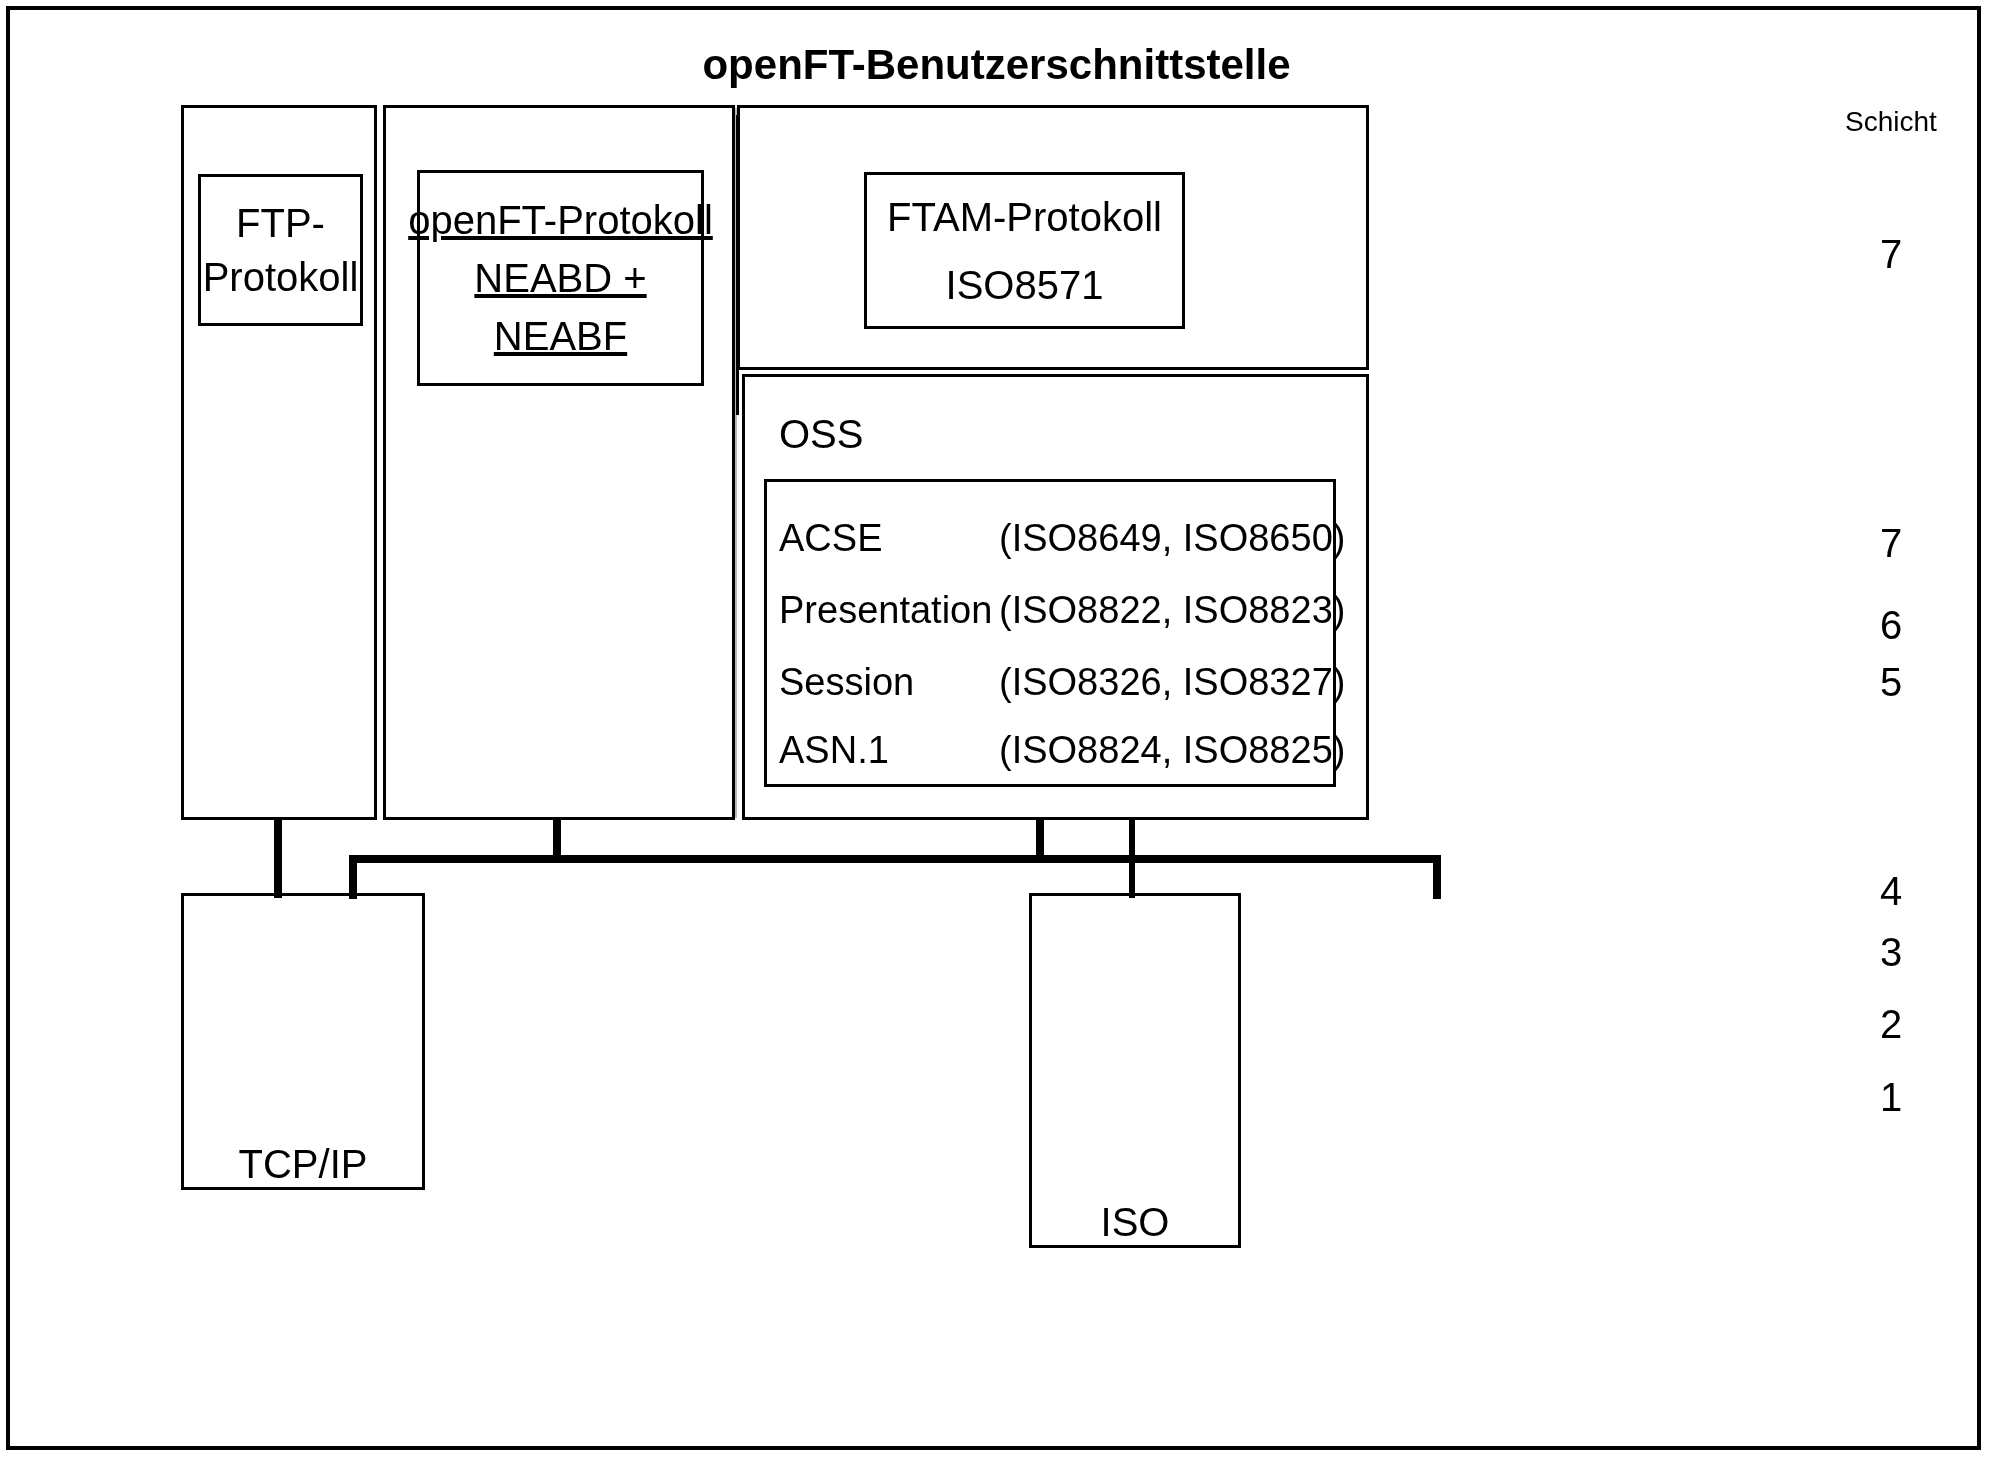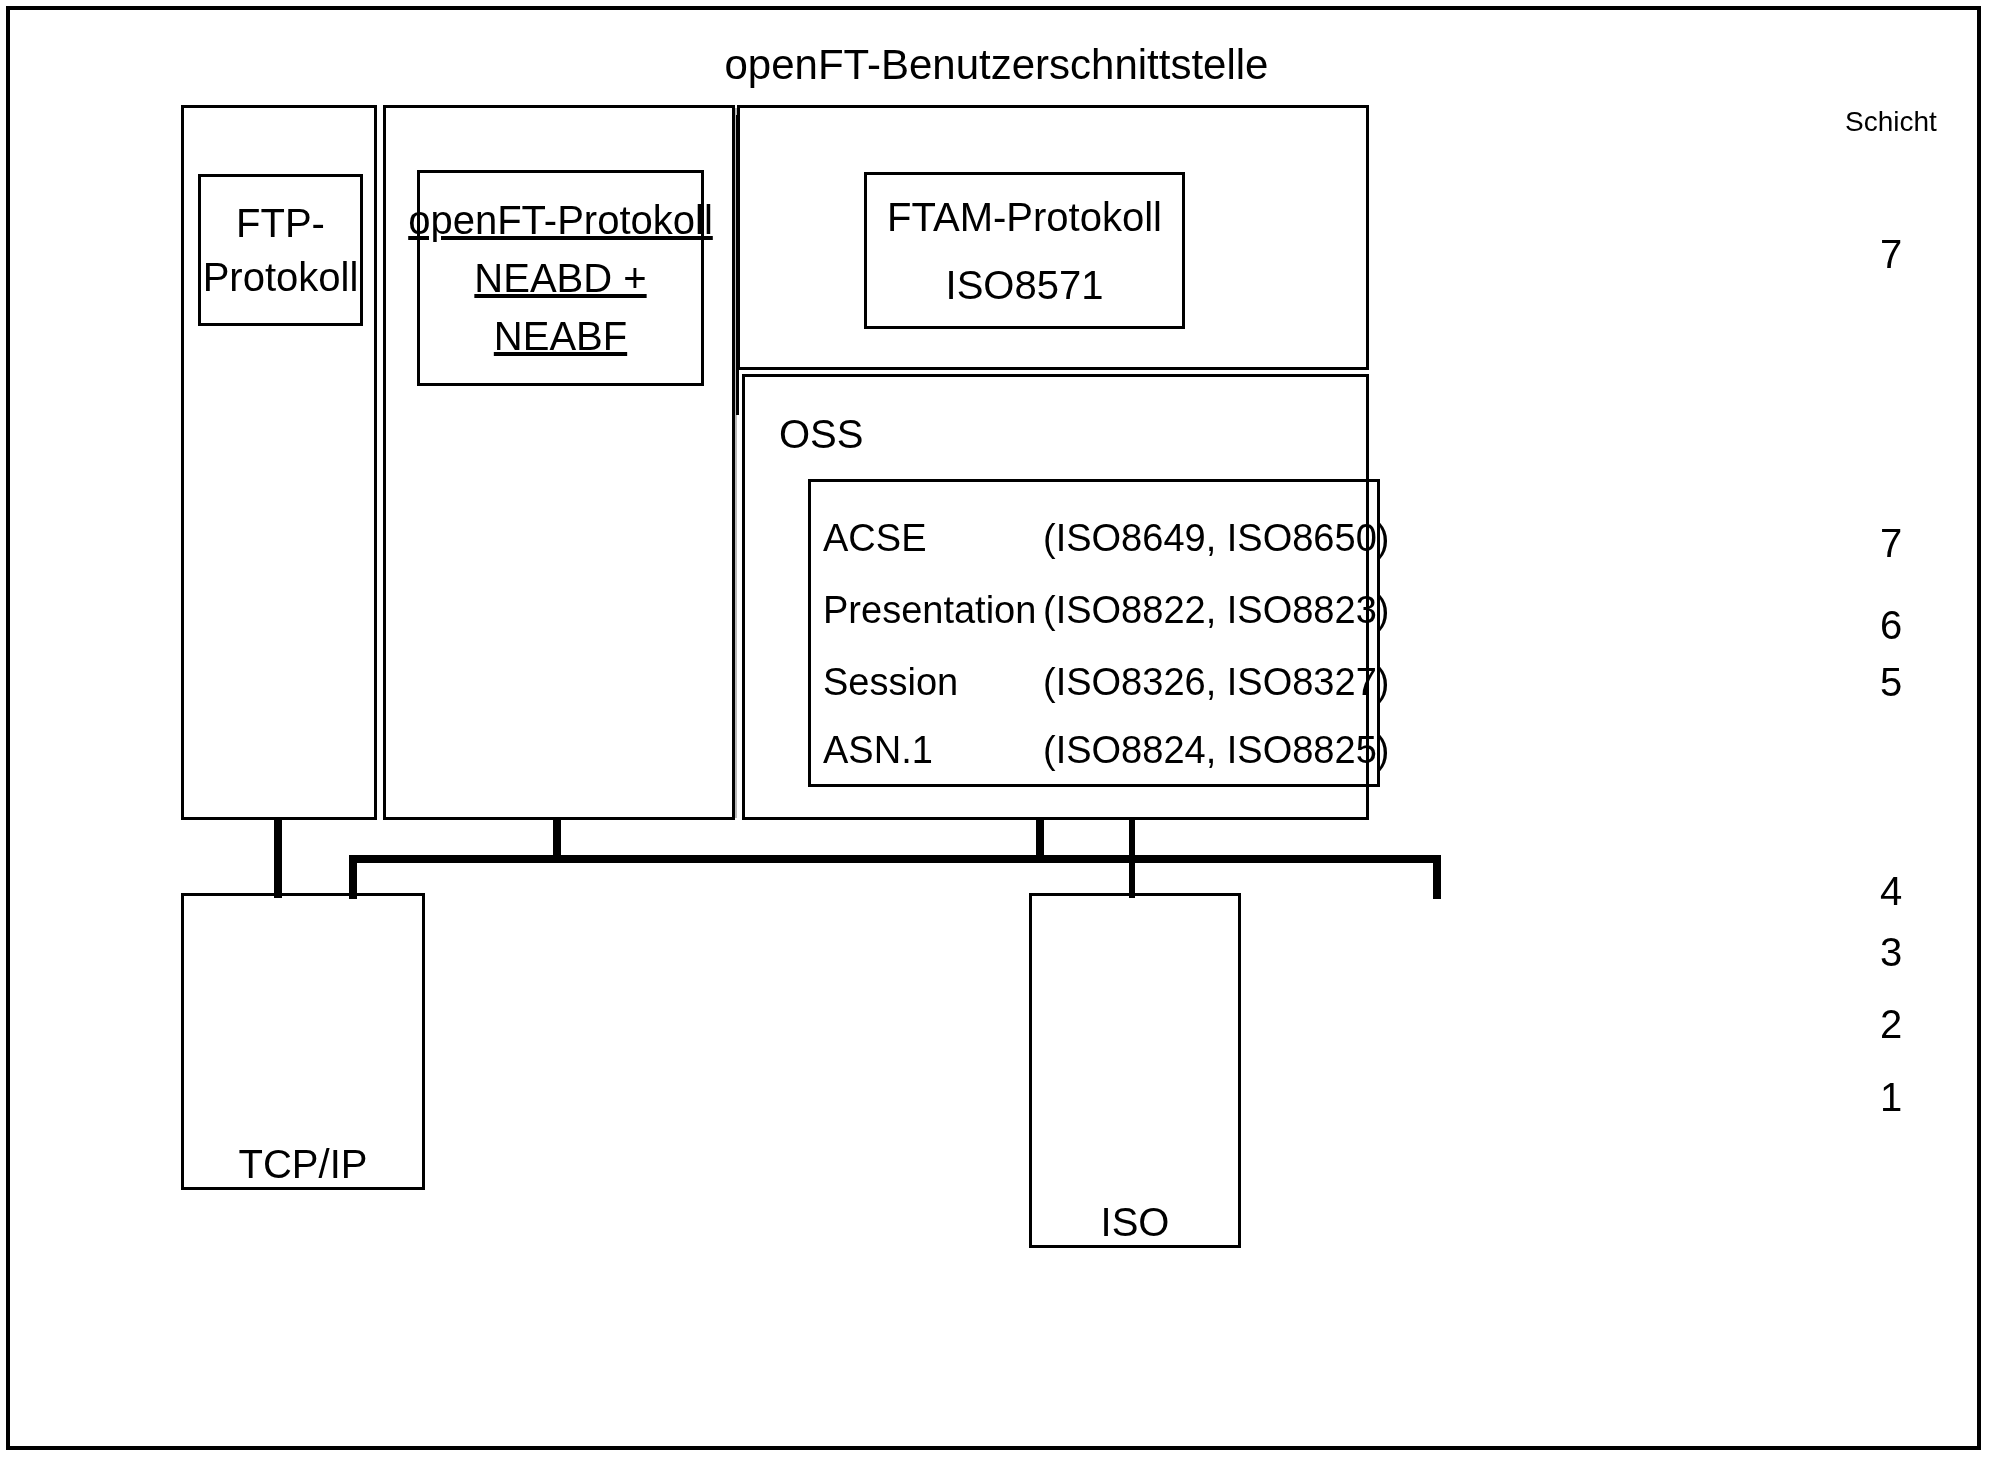--- a/index.html
+++ b/index.html
@@ -29,20 +29,21 @@
     box-sizing: border-box;
   }
   .abs { position: absolute; box-sizing: border-box; }
 
   .title {
     left: 0; top: 40px; width: 1993px;
     text-align: center;
     font-size: 42px;
     line-height: 50px;
     white-space: nowrap;
+    font-weight: bold;
   }
 
   
   .col {
     border: 3px solid #000000;
     background: transparent;
   }
   #col-ftp   { left: 181px; top: 105px; width: 196px; height: 715px; }
   #col-openft{ left: 383px; top: 105px; width: 352px; height: 715px; }
   #col-osi-top { left: 737px; top: 105px; width: 632px; height: 265px; }
@@ -76,21 +77,21 @@
   #box-ftam  .line { line-height: 68px; }
 
   
   #oss-label {
     left: 779px; top: 410px;
     font-size: 40px; line-height: 48px;
   }
 
   
   #oss-inner {
-    left: 808px; top: 479px; width: 572px; height: 308px;
+    left: 764px; top: 479px; width: 572px; height: 308px;
     border: 3px solid #000000;
   }
   .oss-row {
     position: absolute;
     left: 0; width: 572px;
     height: 64px;
     display: flex;
     align-items: center;
   }
   .oss-row .name {

